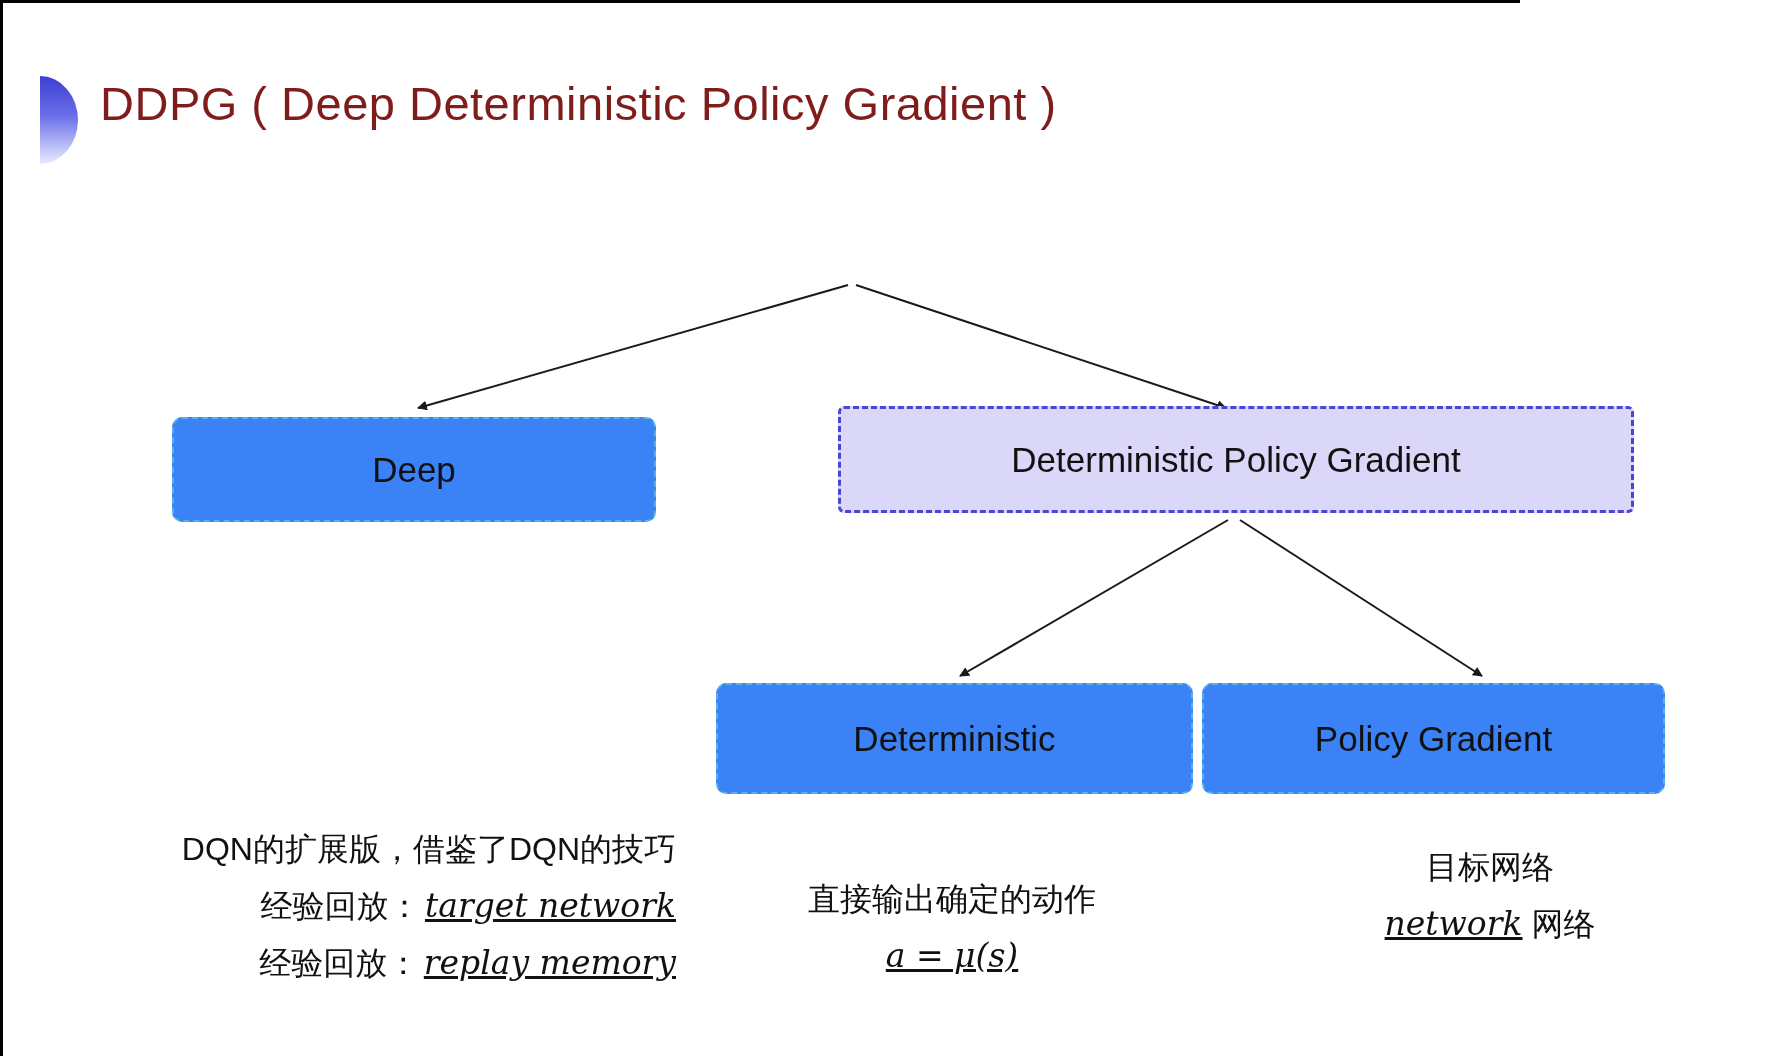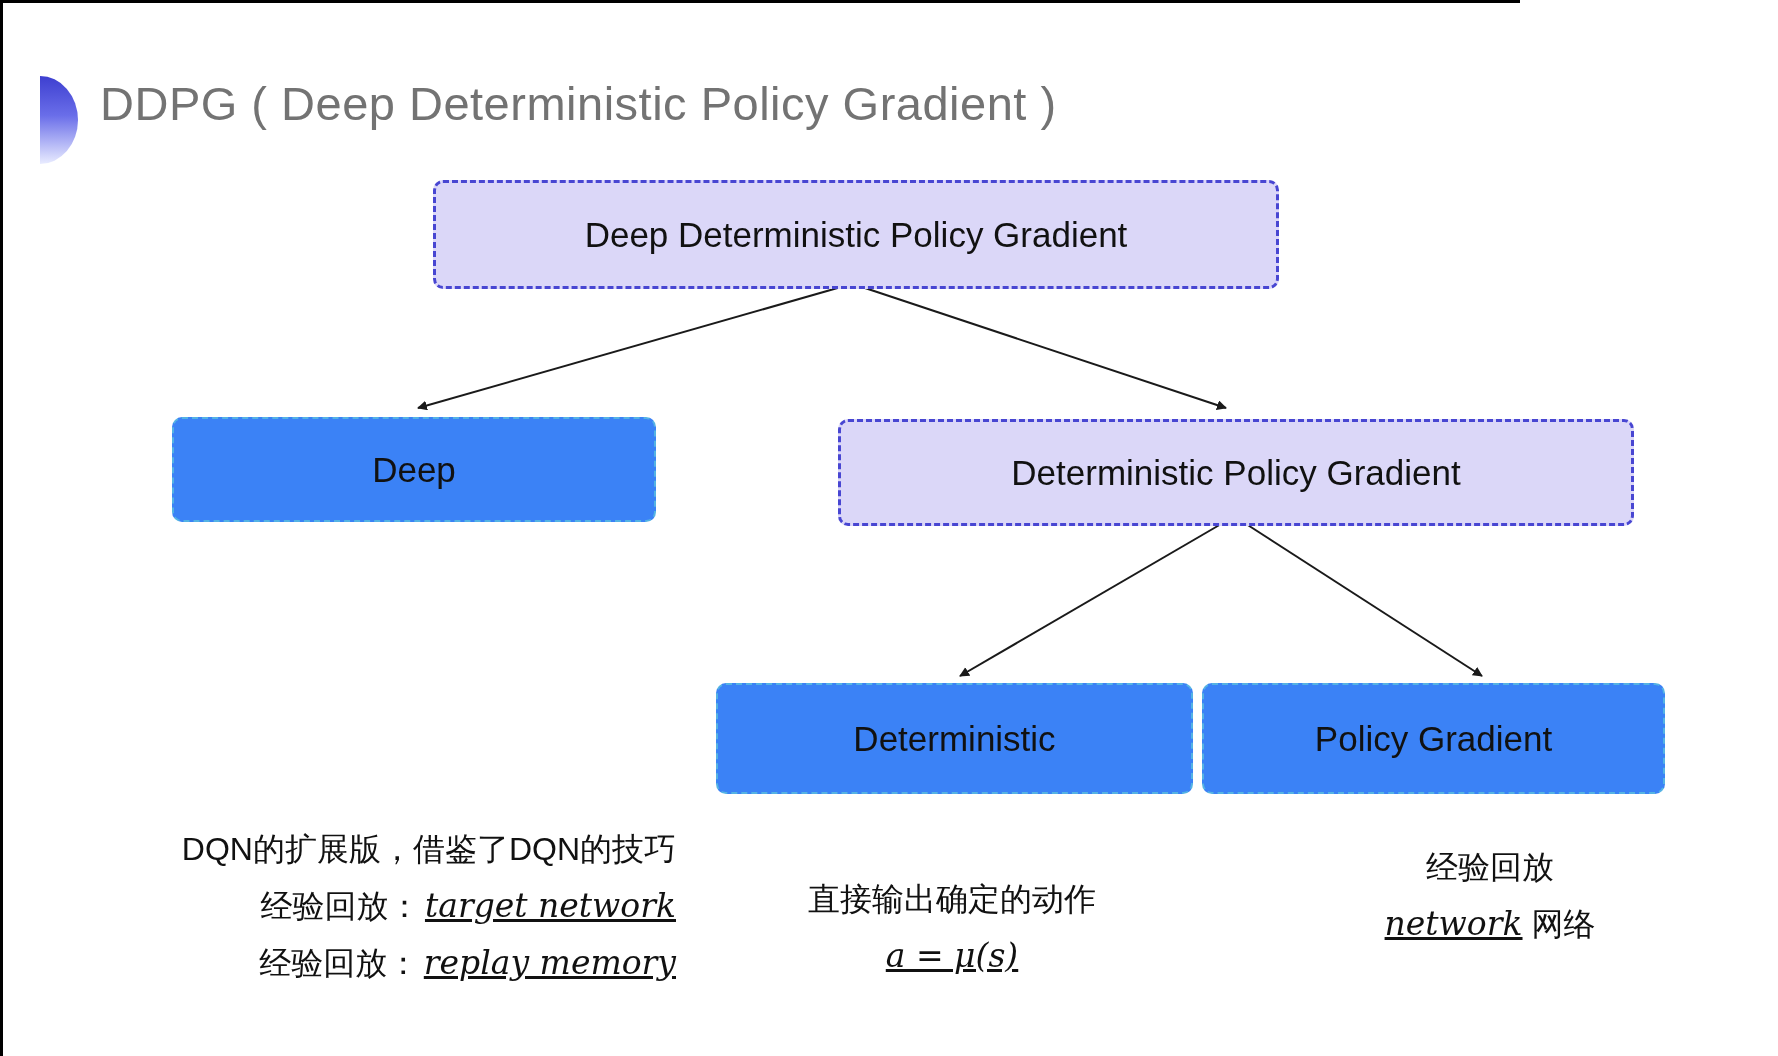--- a/index.html
+++ b/index.html
@@ -18,40 +18,40 @@
     position:absolute;left:0;top:0;width:3px;height:1056px;background:#000;
   }
   .title-bullet{
     position:absolute;left:40px;top:76px;width:38px;height:88px;
     background:linear-gradient(180deg,#3d3fd0 0%,#6a6ee9 45%,#e9ecff 100%);
     border-radius:0 100% 100% 0 / 0 50% 50% 0;
   }
   .page-title{
     position:absolute;left:100px;top:76px;margin:0;
     font-size:47px;font-weight:400;letter-spacing:0.5px;
-    color:#737373;white-space:nowrap;
+    color:#7f1d1d;white-space:nowrap;
   }
   .node{
     position:absolute;
     display:flex;align-items:center;justify-content:center;
     border-radius:10px;
     font-size:35px;font-weight:400;
     text-align:center;
   }
   .node.purple{
     background:#dbd7f8;
     border:3px dashed #4846d2;
   }
   .node.cyan{
     background:#3b82f6;
     border:2.5px dashed #54b3e4;
   }
   .node-root{left:433px;top:180px;width:840px;height:103px;}
   .node-deep{left:172px;top:417px;width:480px;height:101px;}
-  .node-dpg{left:838px;top:419px;width:790px;height:101px;}
+  .node-dpg{left:838px;top:406px;width:790px;height:101px;border-radius:6px;}
   .node-det{left:716px;top:683px;width:473px;height:107px;}
   .node-pg{left:1202px;top:683px;width:459px;height:107px;}
   #arrows{position:absolute;left:0;top:0;width:1778px;height:1056px;pointer-events:none;}
   .note{
     position:absolute;text-align:center;line-height:1.0;
   }
   .note .zh{
     font-size:32px;font-family:"Liberation Sans",sans-serif;
   }
   .note .math{
@@ -78,23 +78,20 @@
       <marker id="ah" markerWidth="11" markerHeight="11" refX="9" refY="5" orient="auto" markerUnits="userSpaceOnUse">
         <path d="M0,0 L10,5 L0,10 z" fill="#1a1a1a"></path>
       </marker>
     </defs>
     <line x1="848" y1="285" x2="418" y2="408" stroke="#1a1a1a" stroke-width="2" marker-end="url(#ah)"></line>
     <line x1="856" y1="285" x2="1226" y2="408" stroke="#1a1a1a" stroke-width="2" marker-end="url(#ah)"></line>
     <line x1="1228" y1="520" x2="960" y2="676" stroke="#1a1a1a" stroke-width="2" marker-end="url(#ah)"></line>
     <line x1="1240" y1="520" x2="1482" y2="676" stroke="#1a1a1a" stroke-width="2" marker-end="url(#ah)"></line>
   </svg>
 
-  <div class="node purple node-root">
-    <span>Deep Deterministic Policy Gradient</span>
-  </div>
 
   <div class="node cyan node-deep">
     <span>Deep</span>
   </div>
 
   <div class="node purple node-dpg">
     <span>Deterministic Policy Gradient</span>
   </div>
 
   <div class="node cyan node-det">
@@ -110,17 +107,17 @@
     <p class="note-row"><span class="zh">经验回放：</span>&nbsp;<span class="math">target network</span></p>
     <p class="note-row"><span class="zh">经验回放：</span>&nbsp;<span class="math">replay memory</span></p>
   </div>
 
   <div class="note note-det">
     <p class="note-row zh">直接输出确定的动作</p>
     <p class="note-row math">a = μ(s)</p>
   </div>
 
   <div class="note note-pg">
-    <p class="note-row zh">经验回放</p>
+    <p class="note-row zh">目标网络</p>
     <p class="note-row"><span class="math">network</span><span class="zh"> 网络</span></p>
   </div>
 
 </div>
 
 </body></html>

